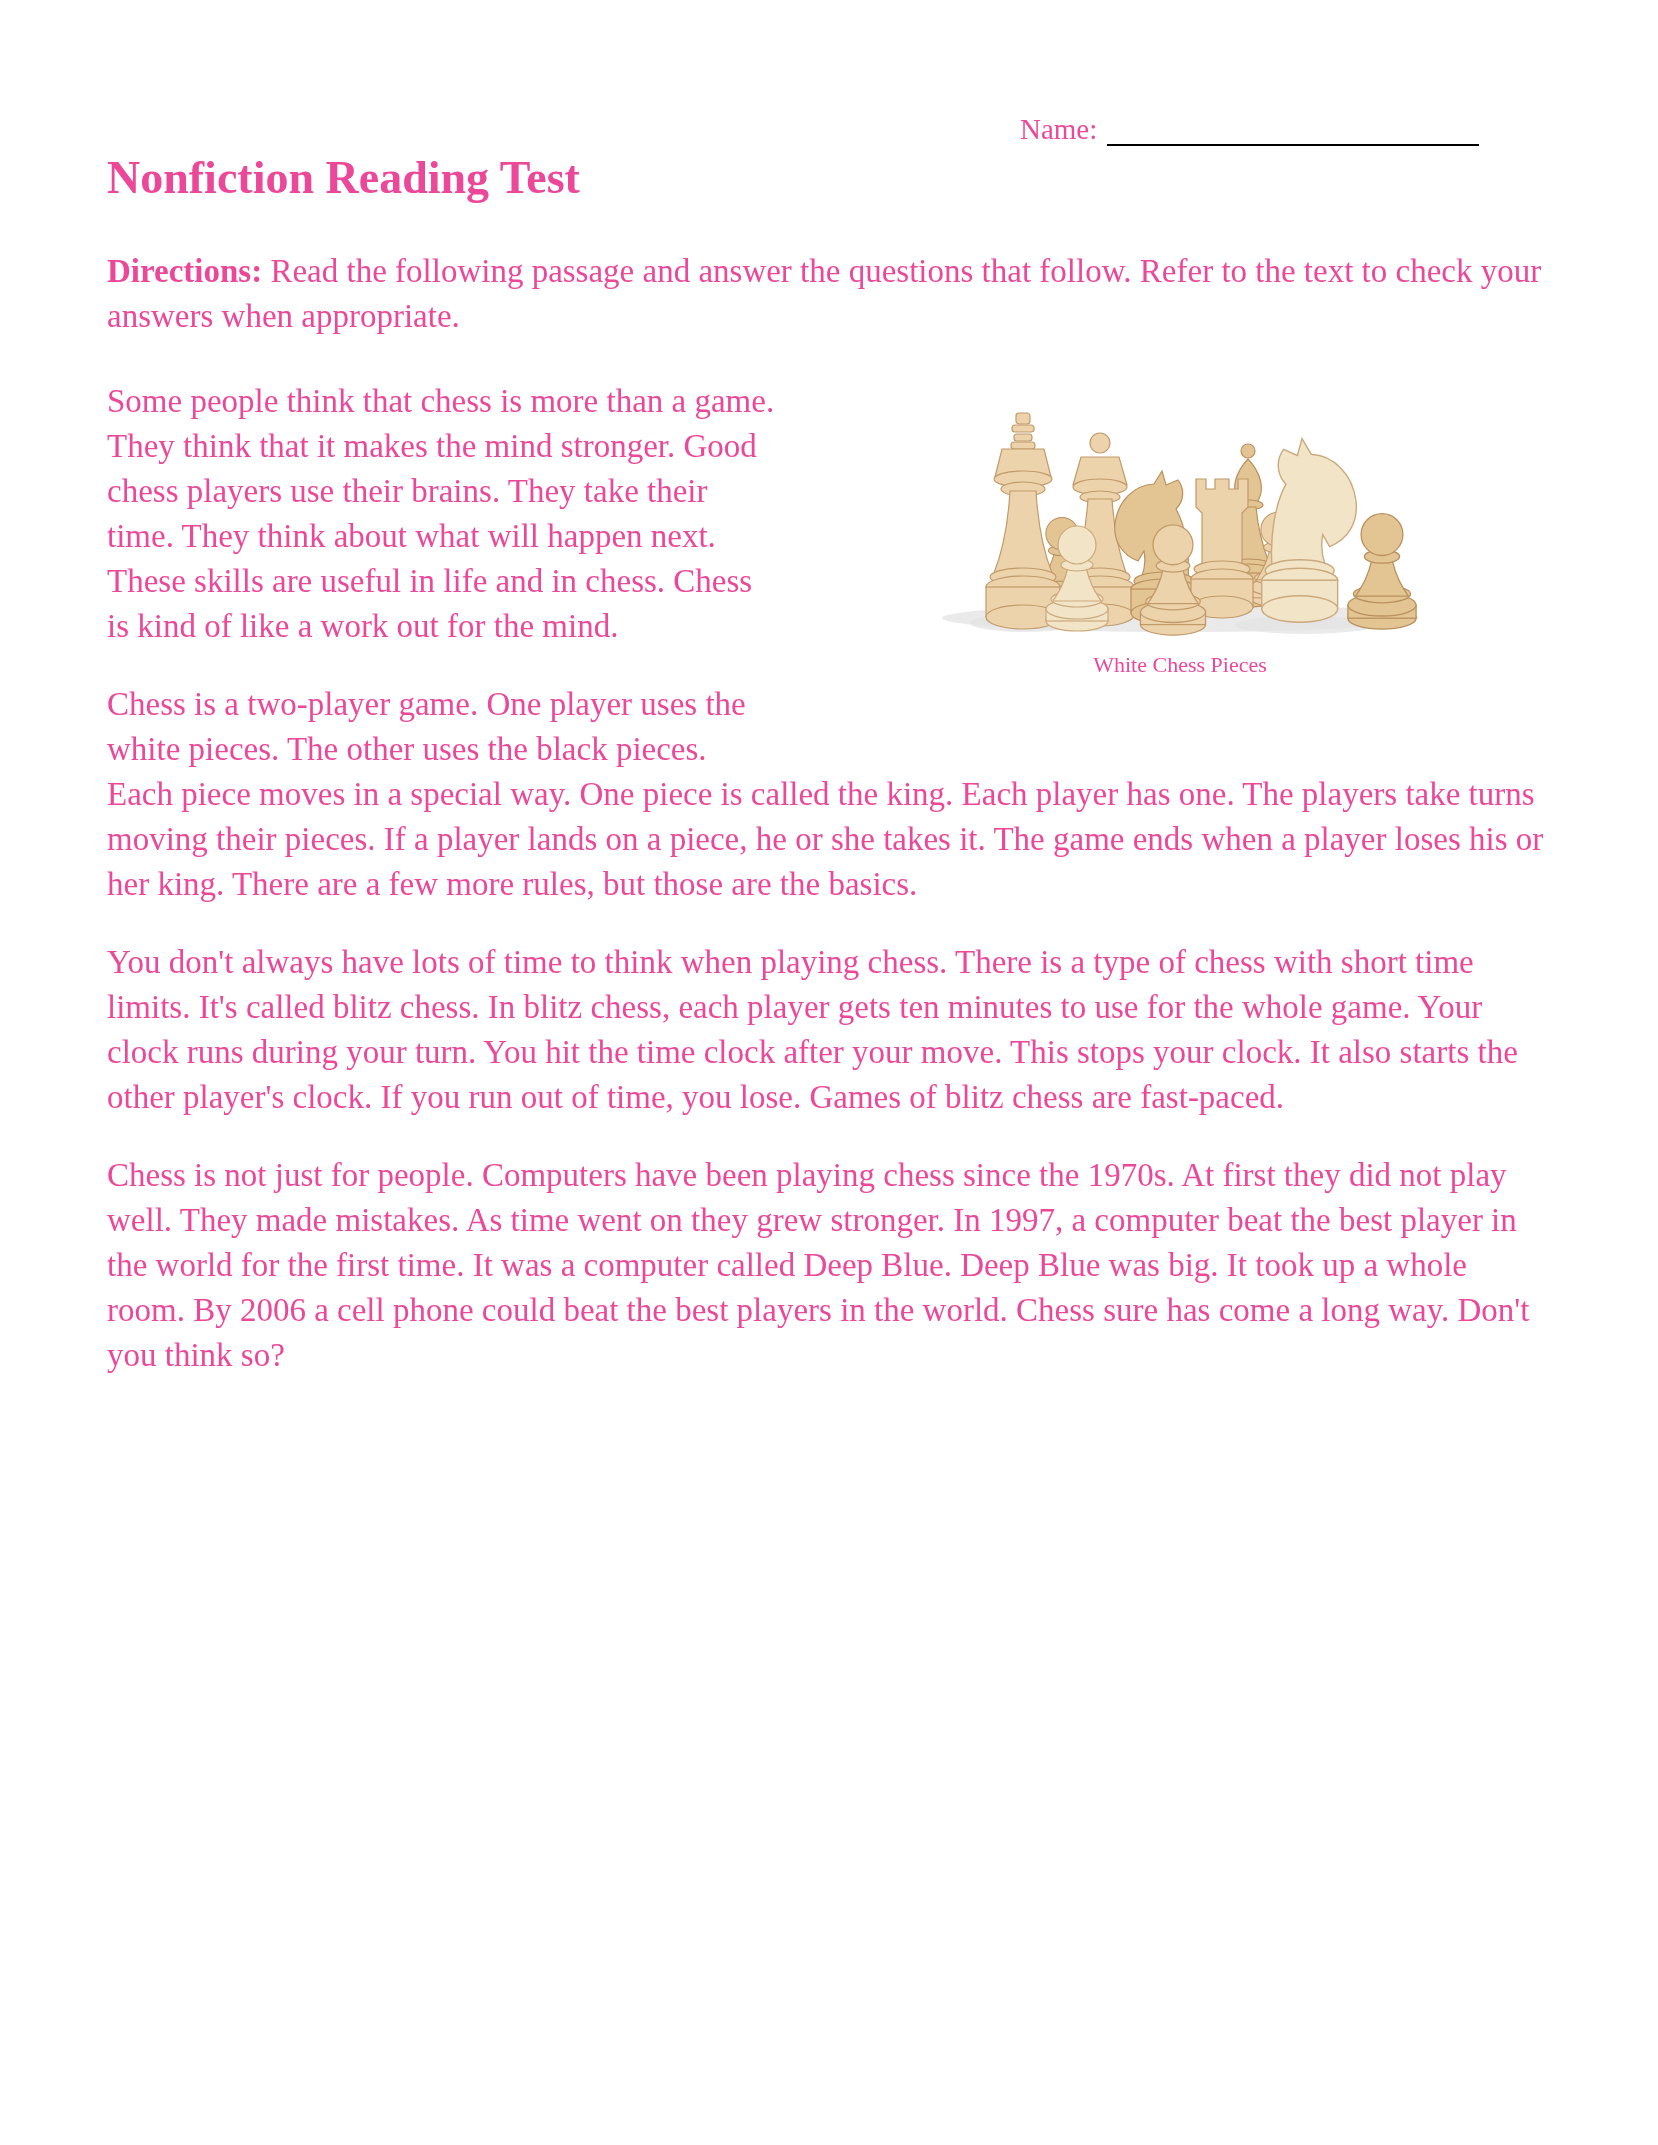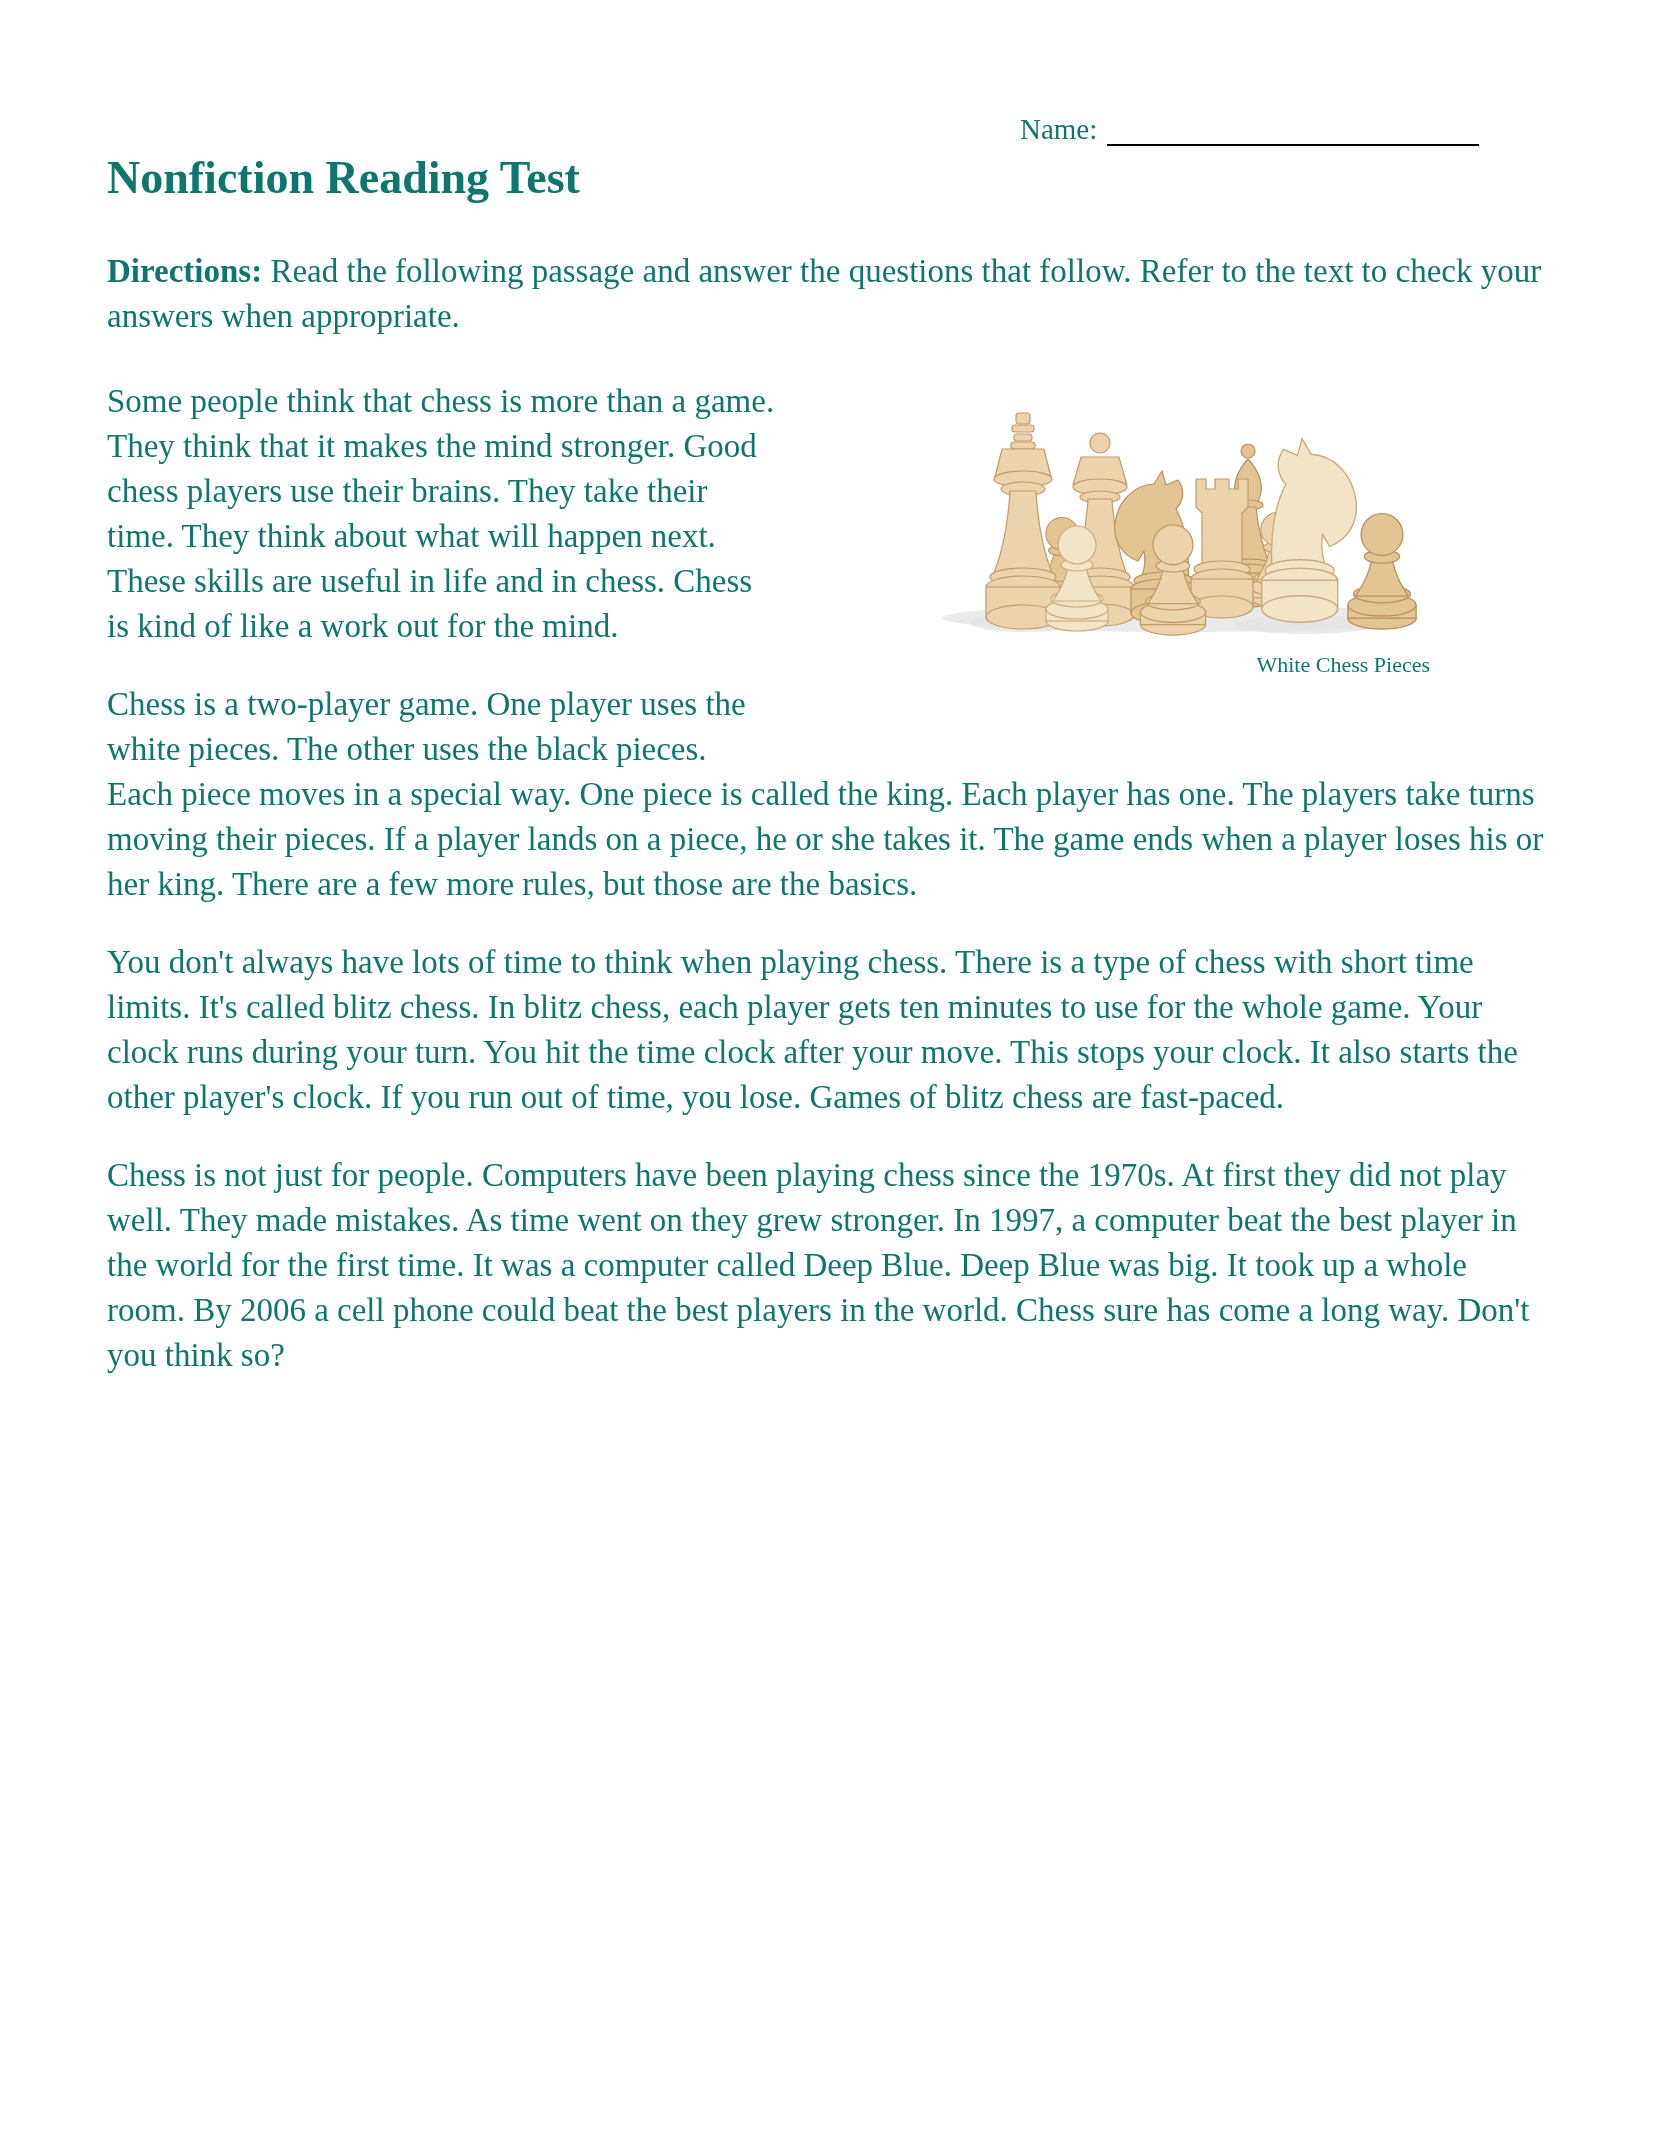--- a/index.html
+++ b/index.html
@@ -1,20 +1,20 @@
 <!DOCTYPE html>
 <html><head>
 <meta charset="utf-8">
 <style>
   html,body { margin:0; padding:0; background:#ffffff; }
   .page {
     position:relative;
     width:1658px; height:2145px;
     background:#ffffff;
-    color:#0f766e;
+    color:#ec4899;
     font-family:"Liberation Serif","DejaVu Serif",serif;
     overflow:hidden;
   }
   .name-block {
     position:absolute;
     top:112px; left:1020px;
     font-size:29px;
     white-space:nowrap;
   }
   .name-underline {
@@ -30,21 +30,21 @@
   .directions b { font-weight:bold; }
   .passage { font-size:33px; line-height:45px; margin-top:40px; }
   .passage p { margin:0 0 33px 0; }
   .figure-float {
     float:right;
     width:500px;
     margin:8px 120px 62px 150px;
     text-align:center;
   }
   .figure-float svg { display:block; }
-  .figure-caption { font-size:22px; line-height:28px; margin-top:14px;text-align:right; }
+  .figure-caption { font-size:22px; line-height:28px; margin-top:14px; }
   
   .w1 { fill:#ecd3ab; stroke:#c29a6a; stroke-width:1.2; }
   .w2 { fill:#e3c493; stroke:#ba915e; stroke-width:1.2; }
   .w3 { fill:#f2e4c7; stroke:#cba97c; stroke-width:1.2; }
   .sh { fill:#e3e3e3; stroke:none; opacity:0.75; }
 </style>
 </head>
 <body>
 
 <div class="page">

